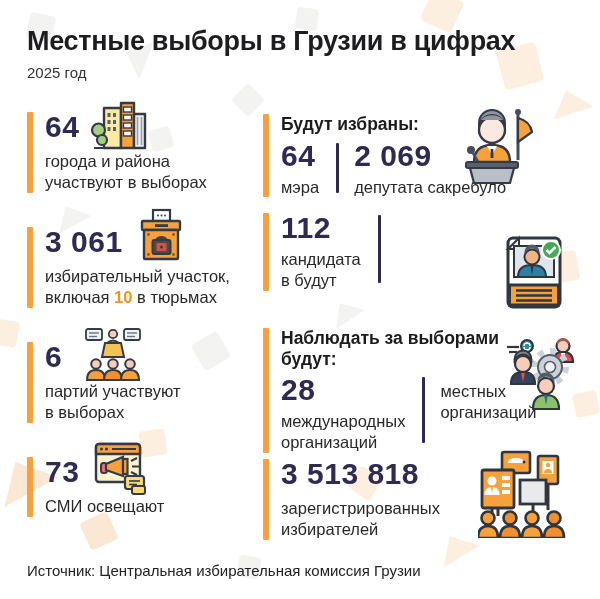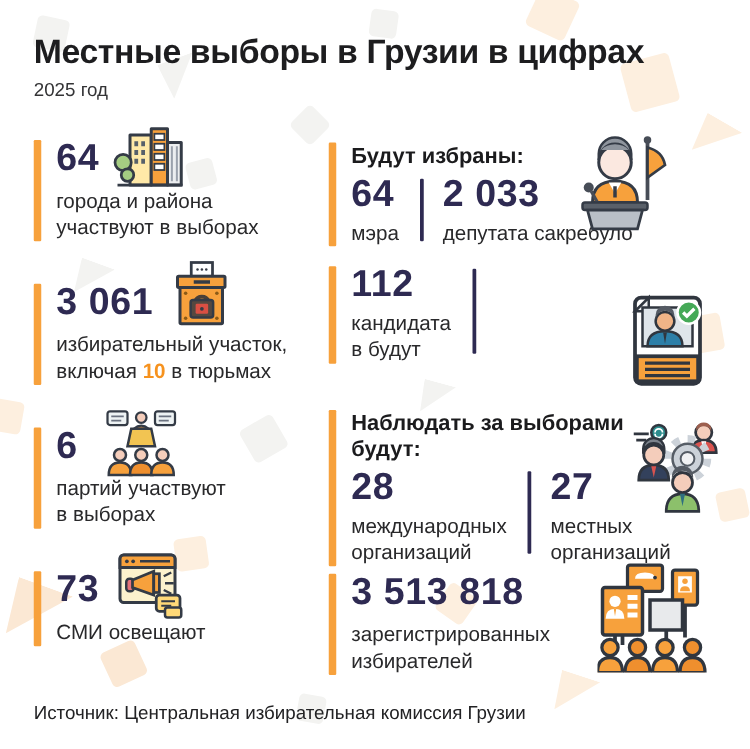--- a/index.html
+++ b/index.html
@@ -112,21 +112,21 @@
   <div class="bar"></div>
   <div>
     <div class="heading">Будут избраны:</div>
     <div class="pair-row">
       <div class="pair">
         <div class="val">64</div>
         <div class="plabel">мэра</div>
       </div>
       <div class="divider" style="height:50px"></div>
       <div class="pair">
-        <div class="val">2 033</div>
+        <div class="val">2 069</div>
         <div class="plabel">депутата сакребуло</div>
       </div>
     </div>
   </div>
 </div>
 
 <div class="stat" style="left:263px;top:213px">
   <div class="bar"></div>
   <div>
     <div class="pair-row">
@@ -149,21 +149,20 @@
     <div class="pair-row">
       <div class="pair">
         <div class="val">28</div>
         <div class="plabel">
           <div>международных</div>
           <div>организаций</div>
         </div>
       </div>
       <div class="divider" style="height:66px"></div>
       <div class="pair">
-        <div class="val">27</div>
         <div class="plabel">
           <div>местных</div>
           <div>организаций</div>
         </div>
       </div>
     </div>
   </div>
 </div>
 
 <div class="stat" style="left:263px;top:459px">

